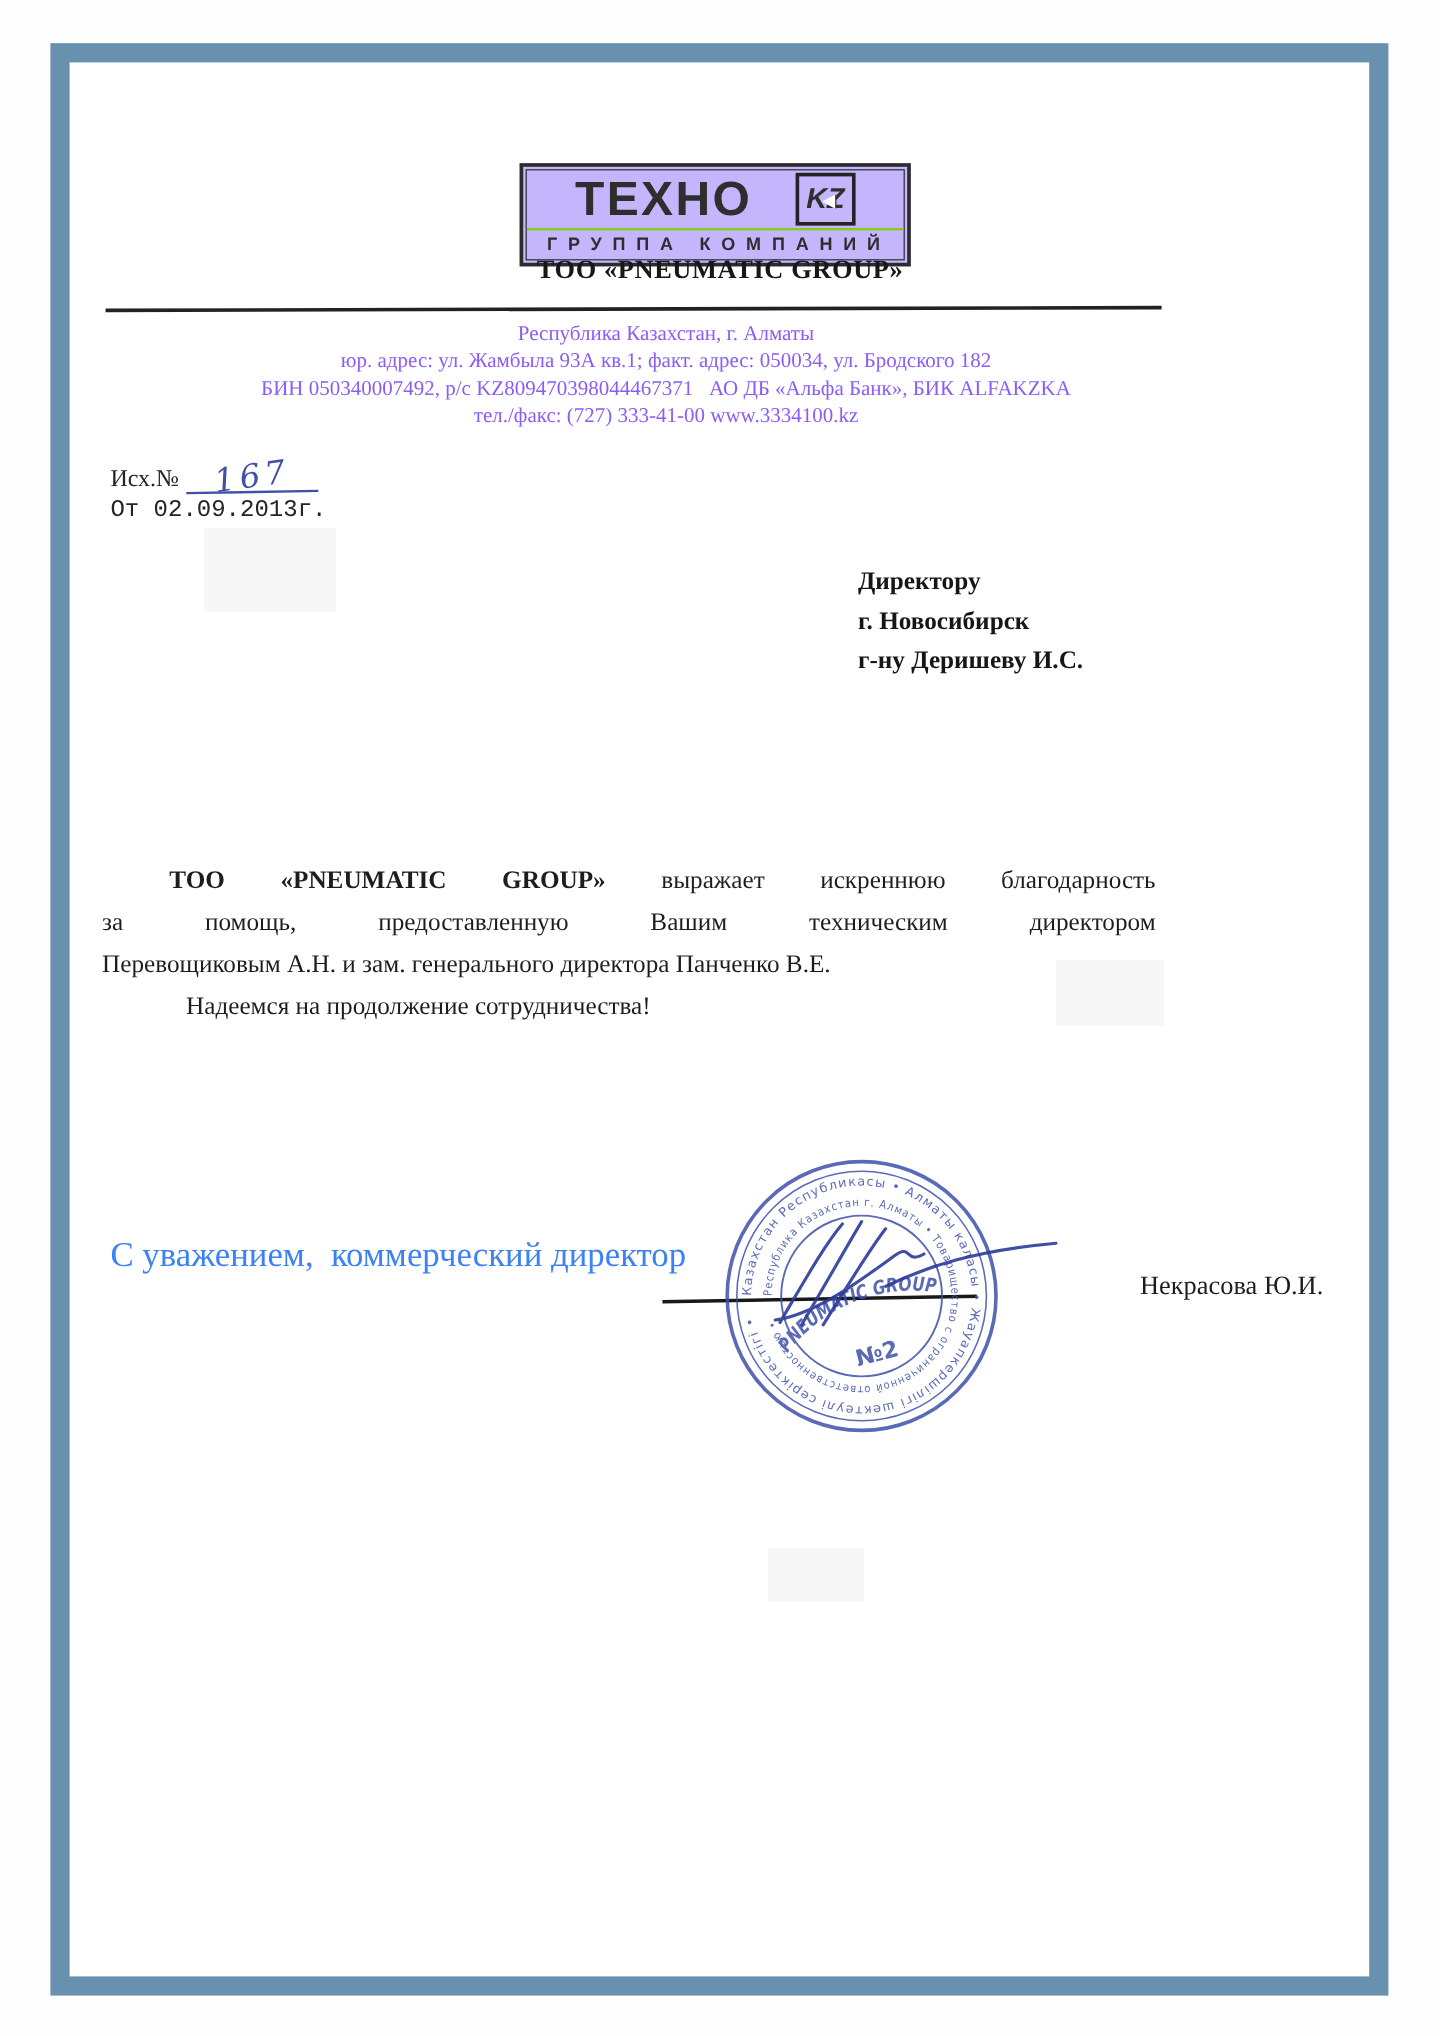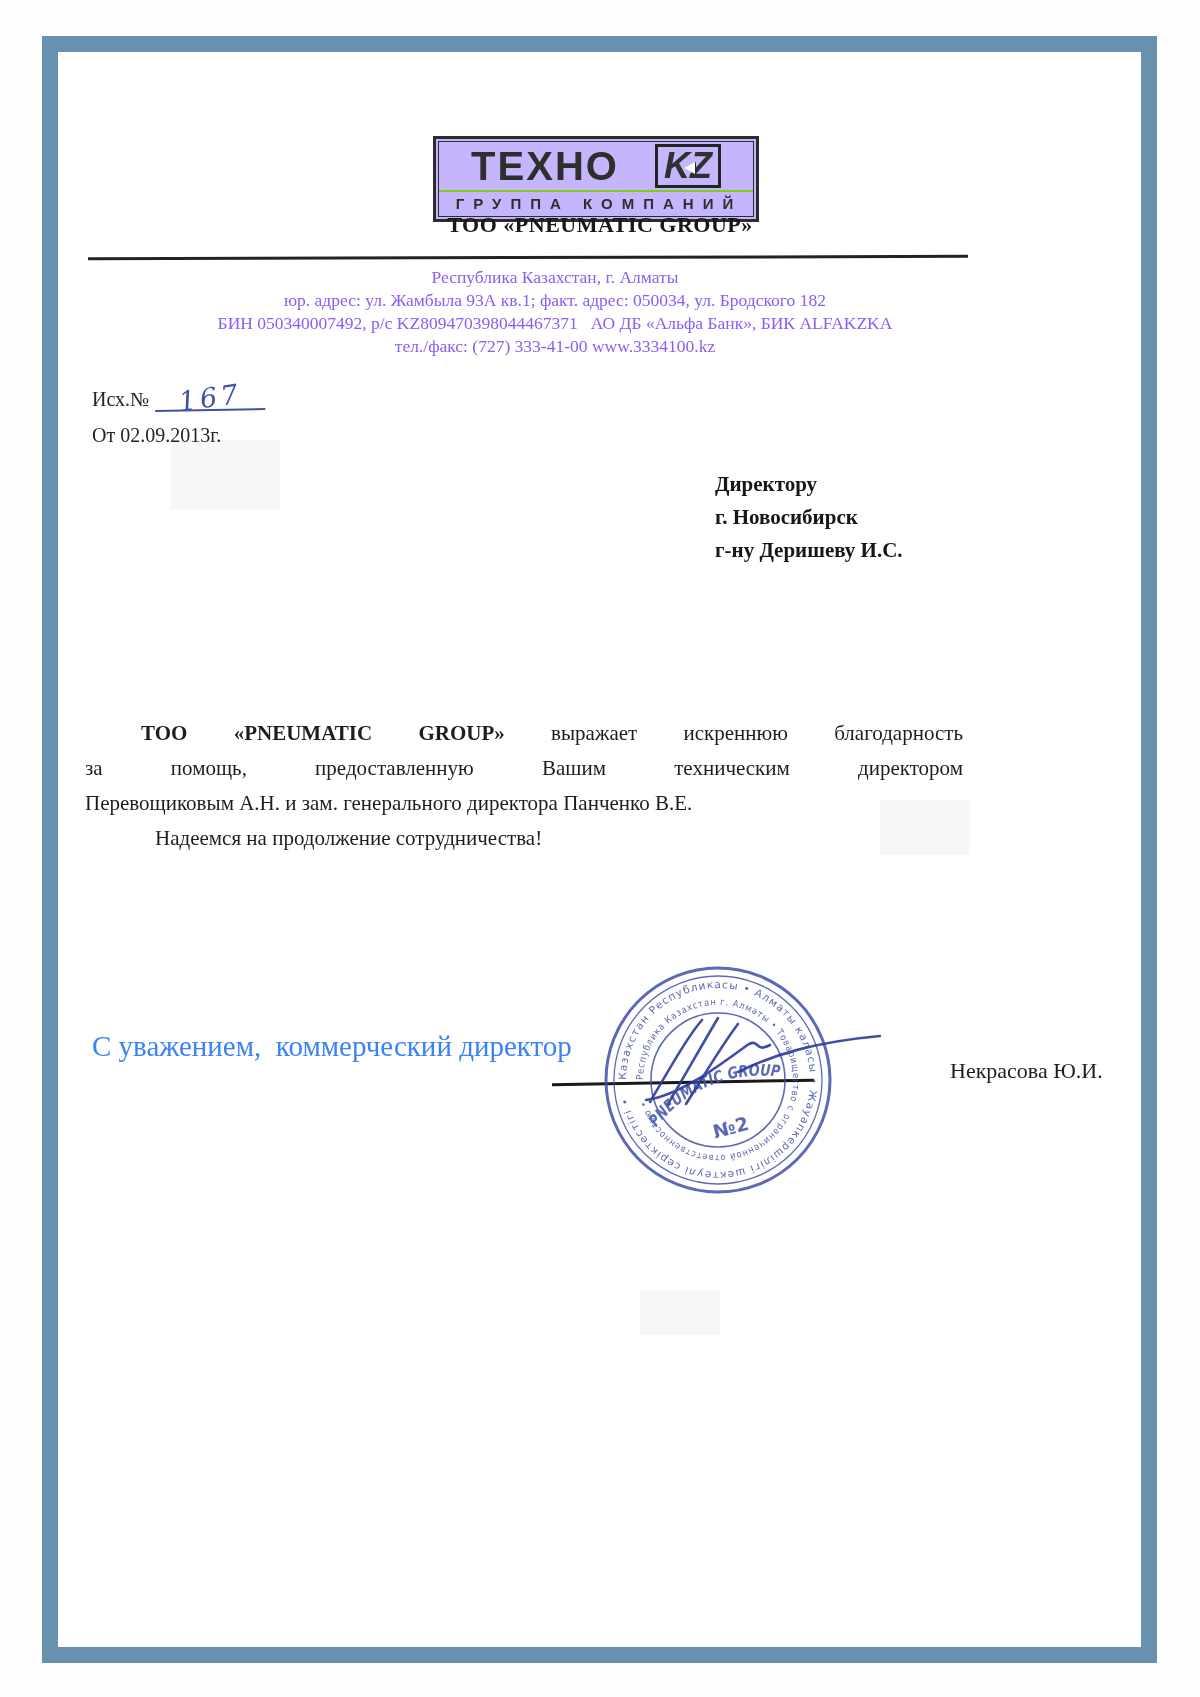--- a/index.html
+++ b/index.html
@@ -24,21 +24,21 @@
   .logo-row1 { display:flex; align-items:center; justify-content:center; gap:8px; height:48px; padding:2px 6px; }
   .brand {
     font-family:"Liberation Sans","DejaVu Sans",sans-serif;
     font-weight:bold; font-size:40px; letter-spacing:2px; color:#2e2e2e;
     line-height:1;
   }
   .kzbox {
     position:relative; display:inline-flex; align-items:center; justify-content:center;
     border:3px solid #242424; padding:0 6px; height:44px;
     font-family:"Liberation Sans","DejaVu Sans",sans-serif;
-    font-weight:bold; font-size:36px; font-style:italic; color:#303030; line-height:1;margin-left:28px;
+    font-weight:bold; font-size:24px; font-style:italic; color:#303030; line-height:1;margin-left:28px;
   }
   .kz-arrow {
     position:absolute; left:44%; top:15px; width:0; height:0;
     border-top:6px solid transparent; border-bottom:6px solid transparent;
     border-right:11px solid #fff; filter:drop-shadow(1px 0 0 #2c2c2c);
   }
   .logo-row2 {
     border-top:2px solid #84cc16; text-align:center; padding:3px 0 4px 6px;
     font-family:"Liberation Sans","DejaVu Sans",sans-serif;
     font-weight:bold; font-size:15px; letter-spacing:9px; color:#2e2e2e;
@@ -54,21 +54,21 @@
   .address { position:absolute; left:95px; top:266px; width:920px; text-align:center; font-size:17.5px; line-height:23px; color:#8b5cf6; }
 
   
   .ref { position:absolute; left:92px; top:378px; font-size:20px; color:#242424; }
   .ref-line1 { display:flex; align-items:flex-end; }
   .hw-wrap { display:inline-block; width:110px; border-bottom:2.5px solid #3f51a5; margin-left:6px; text-align:center; transform:rotate(-1deg); }
   .hw {
     display:inline-block; font-style:italic; font-size:27px; letter-spacing:4px;
     color:#3f51a5; transform:rotate(-7deg) translateY(4px); font-family:"DejaVu Serif",serif;
   }
-  .ref-line2 { margin-top:13px; }
+  .ref-line2 { margin-top:3px;font-family:Liberation Mono, monospace; }
 
   .recipient { position:absolute; left:715px; top:468px; font-weight:bold; font-size:21px; line-height:33px; color:#161616; }
 
   
   .body-text { position:absolute; left:85px; top:716px; width:878px; font-size:21px; line-height:35px; color:#1d1d1d; }
   .jline { text-align:justify; text-align-last:justify; }
   .indent1 { padding-left:56px; }
   .indent2 { padding-left:70px; }
   .b { font-weight:bold; }
 

